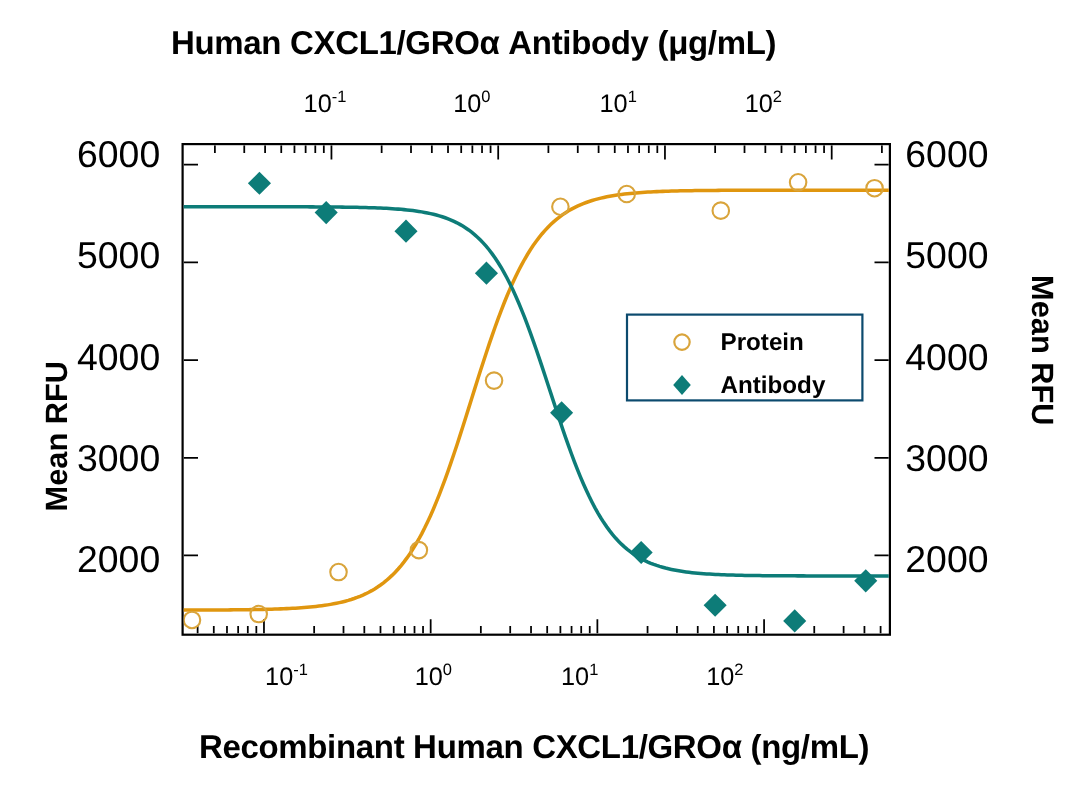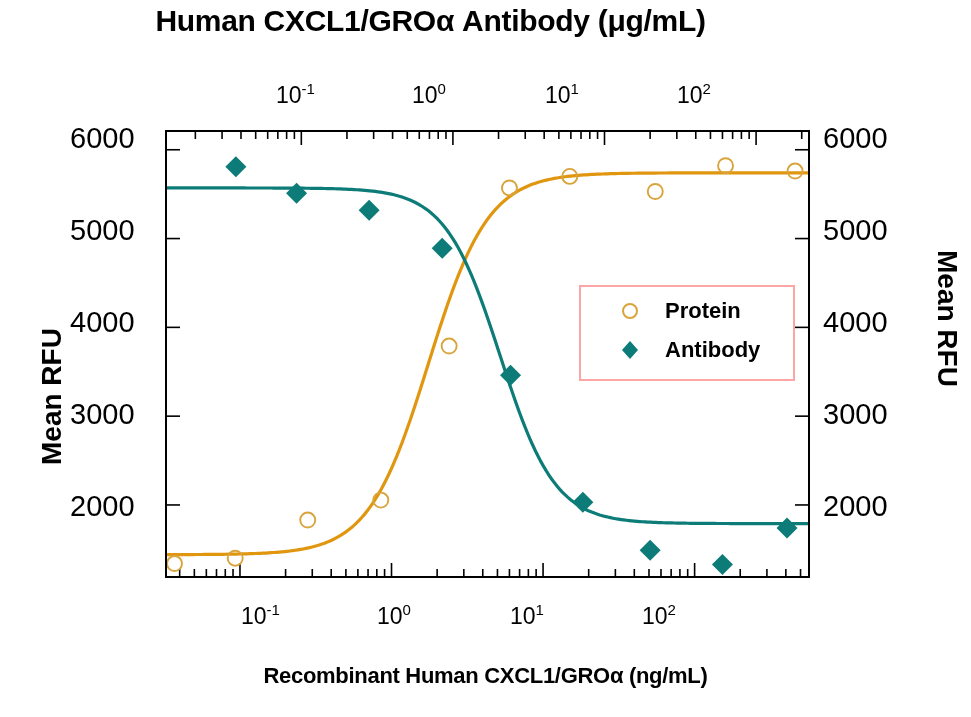--- a/index.html
+++ b/index.html
@@ -4,52 +4,52 @@
 <style>
   html,body{margin:0;padding:0;background:#fff;}
   body{width:971px;height:717px;overflow:hidden;
        font-family:"Liberation Sans",sans-serif;color:#000;}
   #root{position:relative;width:971px;height:717px;}
 
   .abs{position:absolute;}
 
   
   #top-title{
-    left:0;top:4px;width:861px;text-align:center;
+    left:0;top:23px;width:861px;text-align:center;
     font-size:30px;font-weight:bold;letter-spacing:-0.3px;
     white-space:nowrap;
   }
   #bottom-title{
     left:0;top:663px;width:971px;text-align:center;
-    font-size:22px;font-weight:bold;letter-spacing:-0.3px;
+    font-size:30px;font-weight:bold;letter-spacing:-0.3px;
     white-space:nowrap;
   }
   .ylabel{
     font-size:28px;font-weight:bold;white-space:nowrap;
     transform-origin:0 0;
   }
   #ylabel-left{left:36px;top:465px;transform:rotate(-90deg);}
   #ylabel-right{left:963px;top:250px;transform:rotate(90deg);}
 
   
   .tick-lab{font-size:23px;font-weight:normal;white-space:nowrap;text-align:center;}
   .tick-lab sup{font-size:15px;vertical-align:super;}
-  .ytick-lab{font-size:29px;white-space:nowrap;}
+  .ytick-lab{font-size:34px;white-space:nowrap;}
 
   
   #plot{
     left:165px;top:130px;width:645px;height:448px;
     border:2px solid #000;box-sizing:border-box;background:#fff;
   }
   #plot-svg{position:absolute;left:0;top:0;}
 
   
   #legend{
-    left:569px;top:285px;width:216px;height:96px;
-    border:2px solid #fca5a5;background:#fff;box-sizing:border-box;margin-left:10px;
+    left:569px;top:285px;width:216px;height:80px;
+    border:2px solid #0c4a6e;background:#fff;box-sizing:border-box;
   }
   .leg-row{position:absolute;left:0;width:100%;height:34px;}
   .leg-mark{position:absolute;left:36px;top:0;width:26px;height:34px;}
   .leg-text{position:absolute;left:84px;top:0;height:34px;line-height:34px;
             font-size:22px;font-weight:bold;white-space:nowrap;}
 </style>
 </head>
 <body>
 
 <div id="root">

